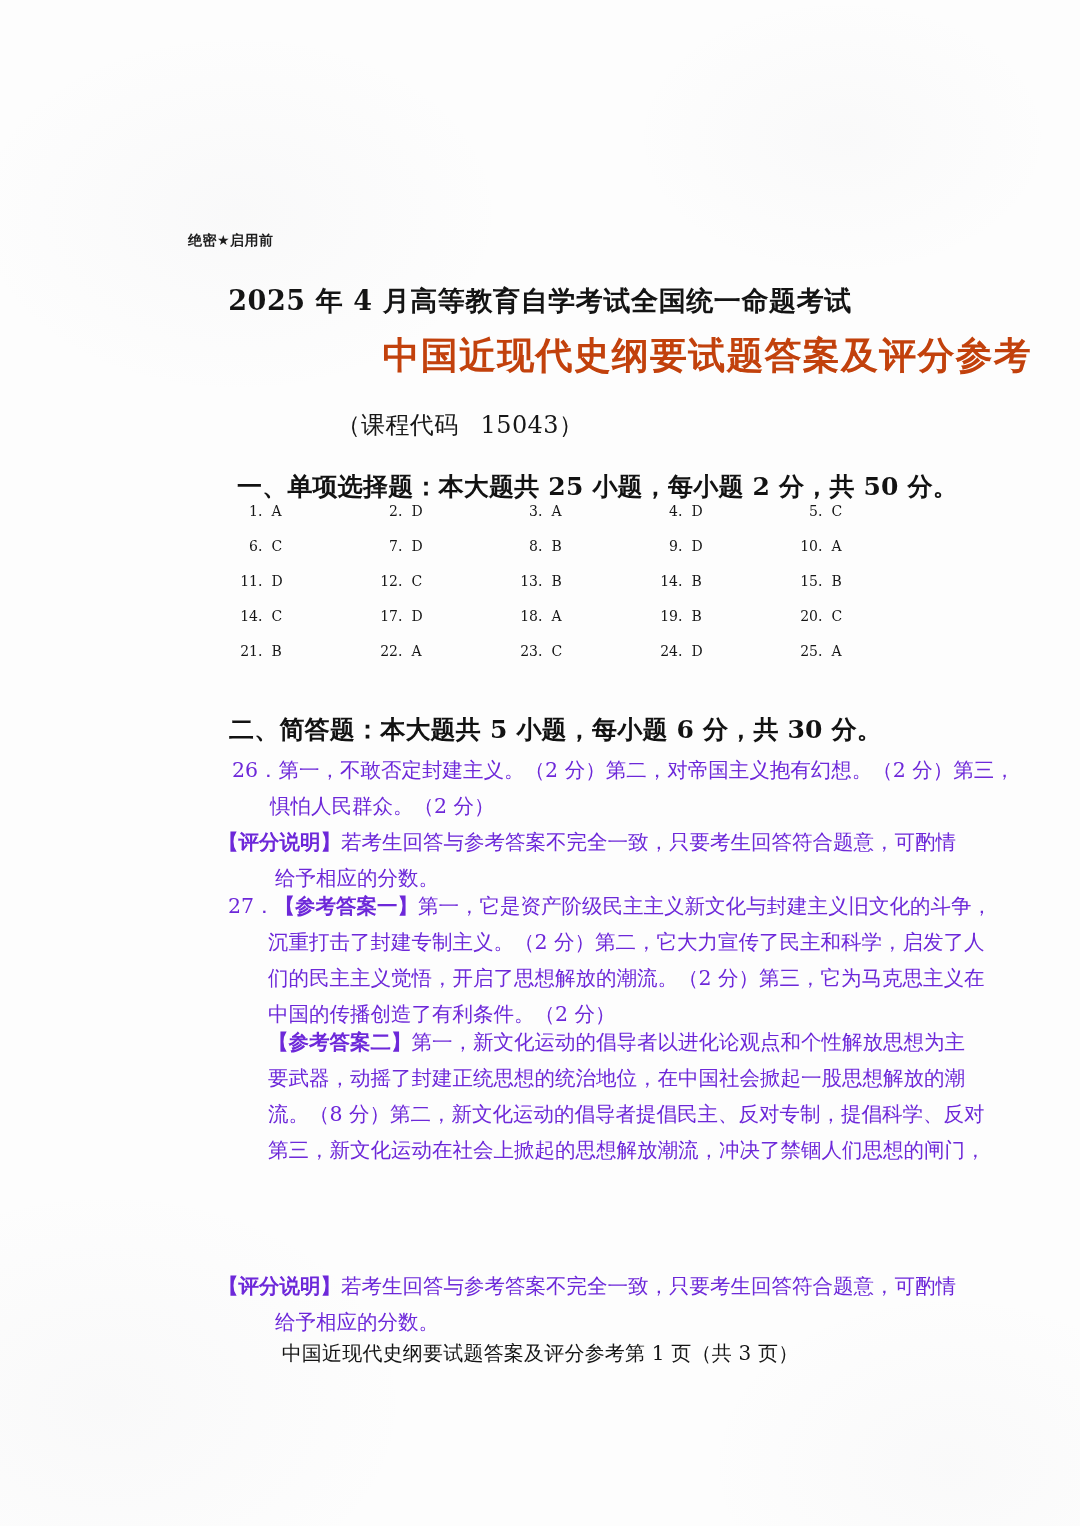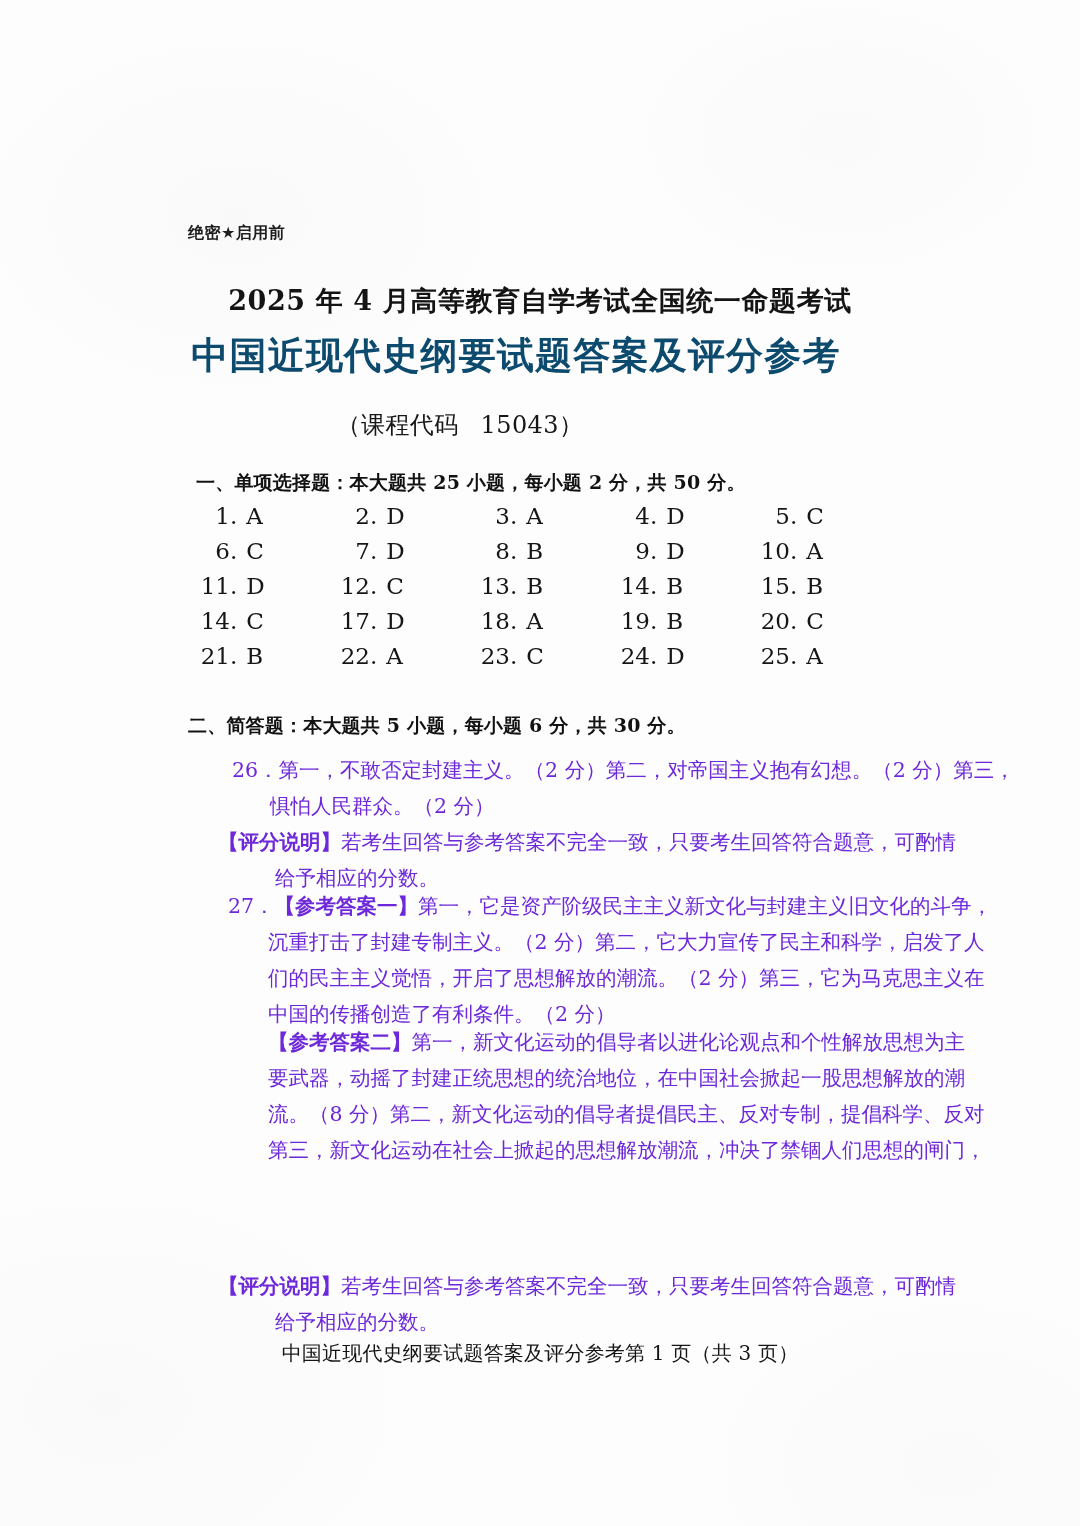--- a/index.html
+++ b/index.html
@@ -31,24 +31,24 @@
     left: 0;
     top: 0;
     width: 1080px;
     height: 1526px;
   }
 
   
   .security-mark {
     position: absolute;
     left: 188px;
-    top: 223px;
+    top: 232px;
     font-family: "DejaVu Sans", "Liberation Sans", sans-serif;
     font-weight: bold;
-    font-size: 16px;
+    font-size: 14px;
     letter-spacing: 0.5px;
     color: #1d1d1d;
     text-align: center;
   }
 
   
   .exam-subtitle {
     position: absolute;
     left: 0;
     top: 283px;
@@ -57,68 +57,70 @@
     font-size: 27px;
     font-weight: bold;
     letter-spacing: 0.6px;
     color: #141414;
   }
   .exam-title {
     position: absolute;
     left: 0;
     top: 331px;
     width: 1032px;
-    text-align: center;
+    text-align: right;
     font-family: "DejaVu Sans", "Liberation Sans", sans-serif;
     font-size: 37px;
     font-weight: bold;
     letter-spacing: 1.2px;
-    color: #0c4a6e;
+    color: #c2410c;
   }
   .course-code {
     position: absolute;
     left: 0;
     top: 409px;
     width: 920px;
     text-align: center;
     font-size: 24px;
     letter-spacing: 0.4px;
     color: #171717;
   }
   .course-code .gap { display: inline-block; width: 22px; }
 
   
   .section-heading {
     position: absolute;
     font-weight: bold;
-    font-size: 19px;
+    font-size: 25px;
     letter-spacing: 0.2px;
     color: #121212;
     white-space: nowrap;
+    margin-left: 41px;
   }
   #sec1 { left: 196px; top: 470px; }
   #sec2 { left: 188px; top: 713px; }
 
   
   .answer-grid {
     position: absolute;
     left: 196px;
     top: 503px;
     width: 700px;
   }
   .answer-row {
     display: flex;
     height: 35px;
     align-items: baseline;
   }
   .answer-cell {
     width: 140px;
-    font-size: 23px;
+    font-size: 14px;
     color: #161616;
     white-space: nowrap;
+    margin-left: 28px;
   }
   .answer-cell .num {
     display: inline-block;
     width: 34px;
     text-align: right;
   }
   .answer-cell .dot { margin-right: 9px; }
 
   
   .qblock {

